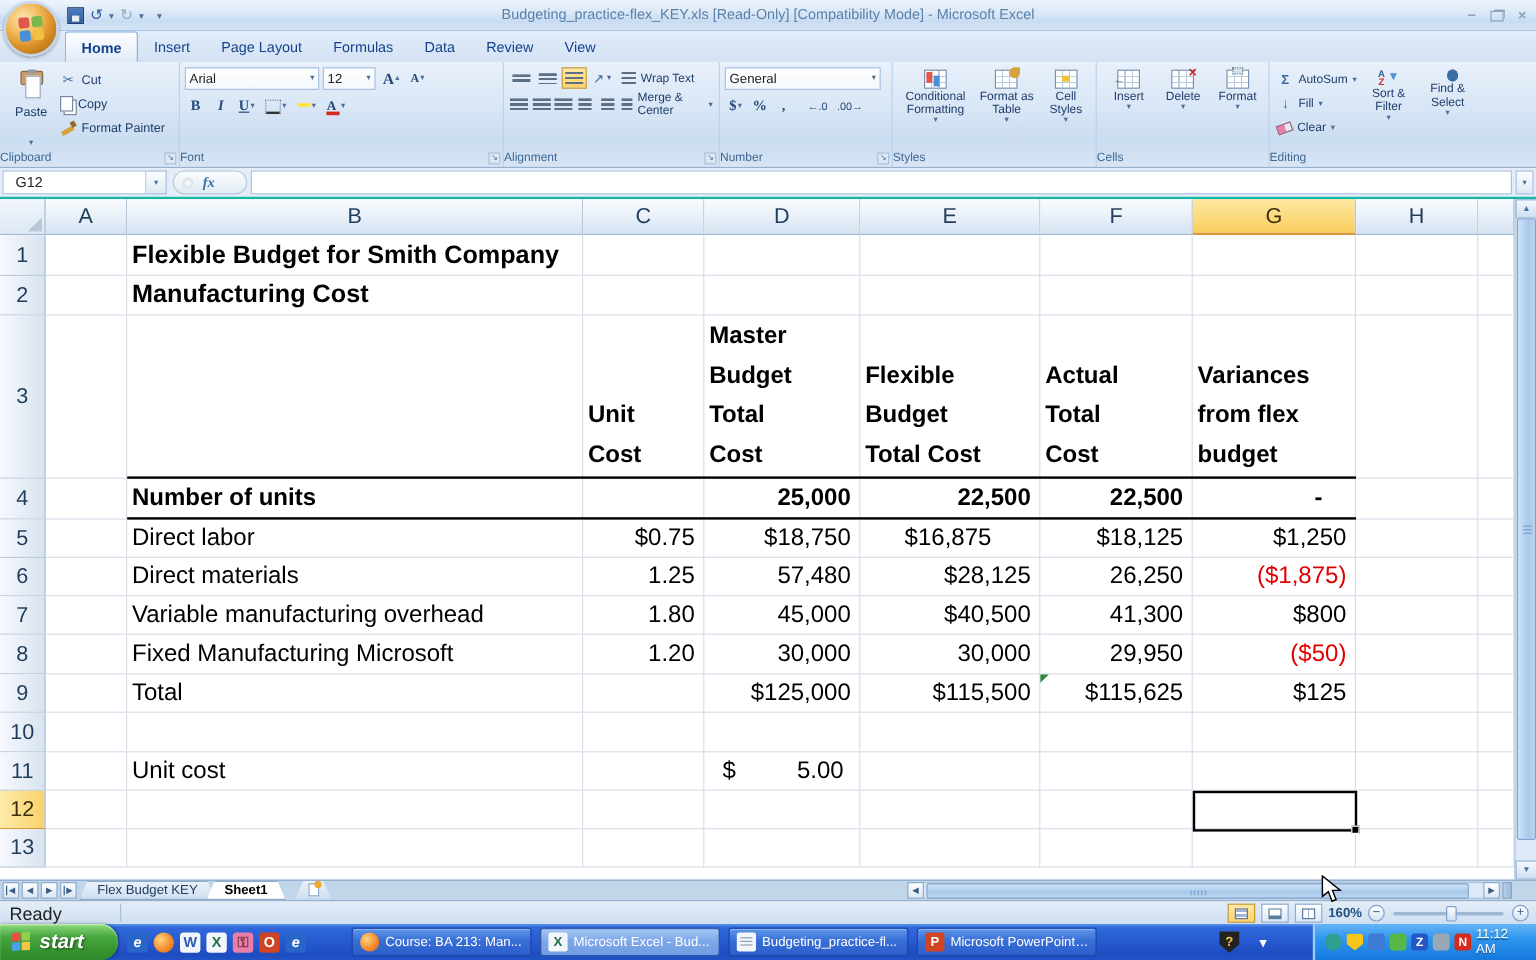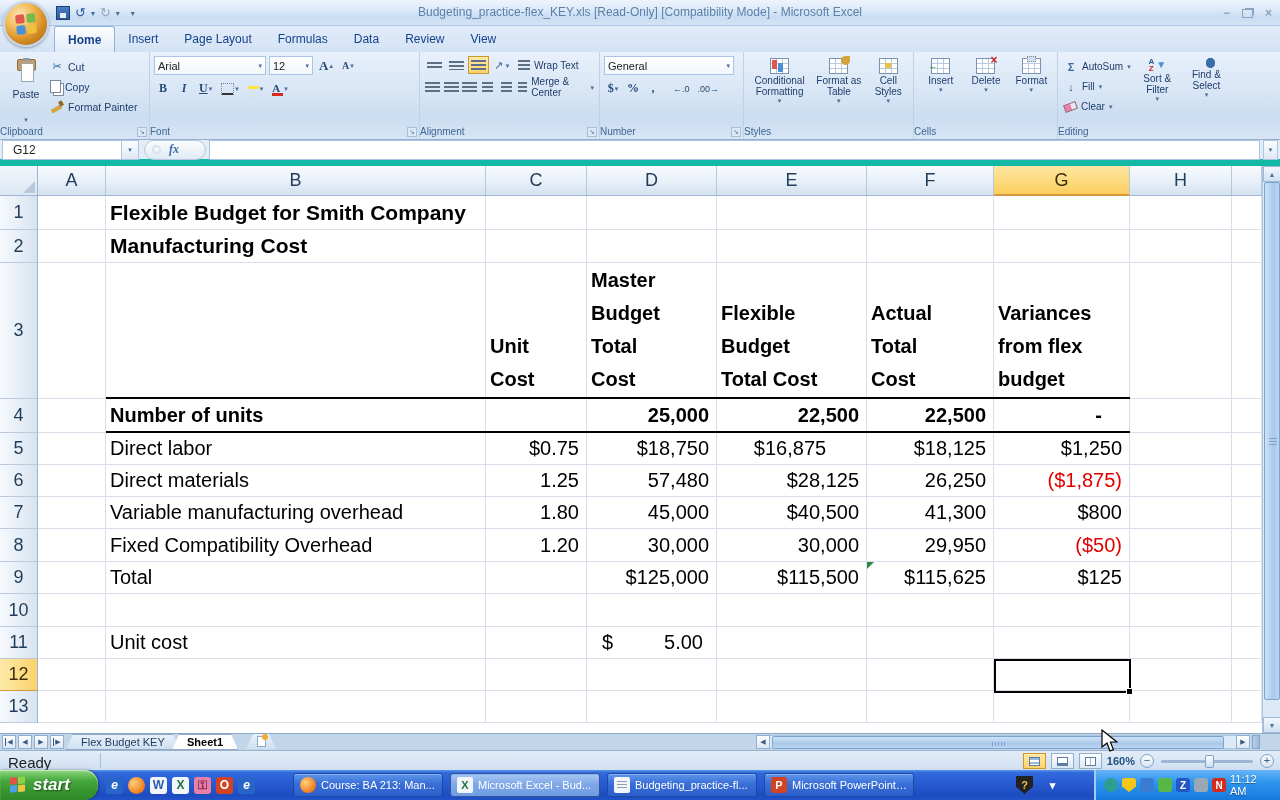--- a/index.html
+++ b/index.html
@@ -89,21 +89,21 @@
 .ic-az{display:flex;flex-direction:column;font-size:8px;font-weight:bold;color:#2d5c8e;line-height:7px}
 .ic-az .fz{color:#c23}
 .ic-funnel{color:#4a90d9;font-size:10px;line-height:8px}
 .ic-bino{width:18px;height:10px;position:relative}
 .ic-bino::before,.ic-bino::after{content:"";position:absolute;top:0;width:9px;height:10px;border-radius:50%;background:#3a6ea5}
 .ic-bino::after{right:0}
 .ic-eraser{width:13px;height:8px;background:linear-gradient(90deg,#e87fa8 55%,#e6e9ef 55%);transform:rotate(-20deg);border:1px solid #9a5f78}
 
 
 .fbar{position:absolute;left:0;top:140px;width:1280px;height:26px;background:#e3ecf7;
-  border-bottom:7px solid #14b8a6;display:flex;align-items:center}
+  border-bottom:2px solid #14b8a6;display:flex;align-items:center}
 .namebox{width:120px;height:20px;margin-left:2px;background:#fff;border:1px solid #a9c4e4;
   font-size:12px;color:#222;display:flex;align-items:center;padding-left:10px}
 .namedd{width:17px;height:20px;border:1px solid #a9c4e4;border-left:none;background:linear-gradient(#fbfdfe,#dfe9f3);
   font-size:7px;color:#4a6e9a;display:flex;align-items:center;justify-content:center}
 .fxoval{width:62px;height:20px;margin-left:5px;border:1px solid #b5c8dd;border-radius:10px;
   background:linear-gradient(#fbfdfe,#e0eaf4);display:flex;align-items:center;gap:8px;padding-left:7px;
   font-size:12px;font-style:italic;font-weight:bold;color:#3a6ea5;font-family:"Liberation Serif",serif}
 .fxoval i{width:9px;height:9px;border-radius:50%;background:radial-gradient(#fff,#c2cfdd);font-style:normal}
 .finput{flex:1;height:20px;background:#fff;border:1px solid #a9c4e4;margin:0 3px;font-size:12px;padding:0 4px;color:#000}
 .fexpand{width:15px;height:20px;margin-right:2px;background:linear-gradient(#fbfdfe,#dfe9f3);border:1px solid #a9c4e4;
@@ -716,21 +716,21 @@
           <div class="cell num" style="width: 136px;">
             <span>$800</span>
           </div>
           <div class="cell" style="width: 102px;"></div>
           <div class="cell" style="width: 30px;"></div>
         </div>
         <div class="srow" style="height: 33px;">
           <div class="rowhead">8</div>
           <div class="cell" style="width: 68px;"></div>
           <div class="cell" style="width: 380px;">
-            <span>Fixed Compatibility Overhead</span>
+            <span>Fixed Manufacturing Microsoft</span>
           </div>
           <div class="cell num" style="width: 101px;">
             <span>1.20</span>
           </div>
           <div class="cell num" style="width: 130px;">
             <span>30,000</span>
           </div>
           <div class="cell num" style="width: 150px;">
             <span>30,000</span>
           </div>

